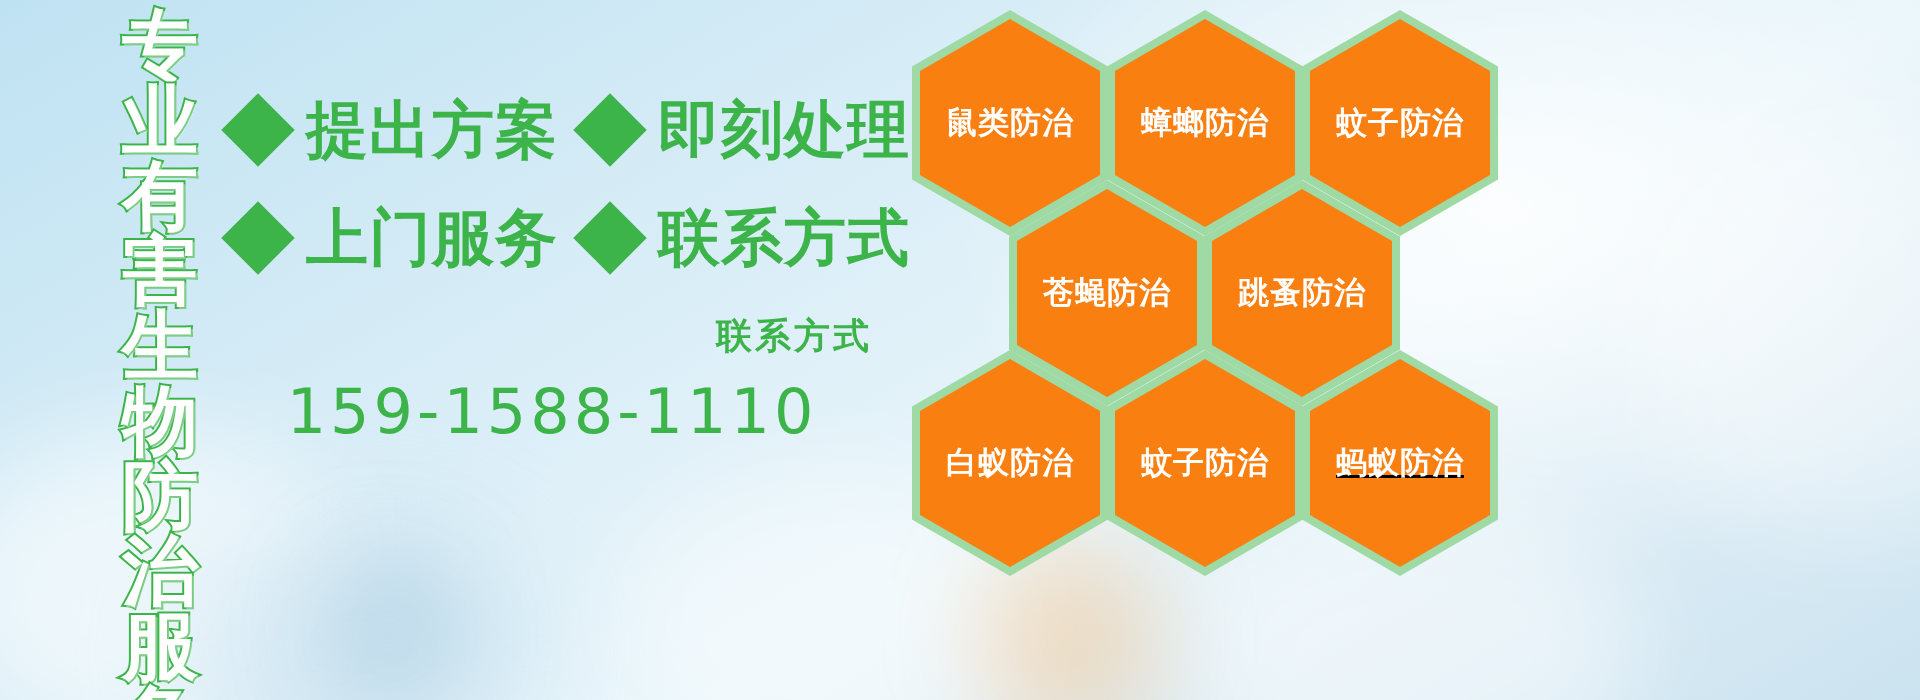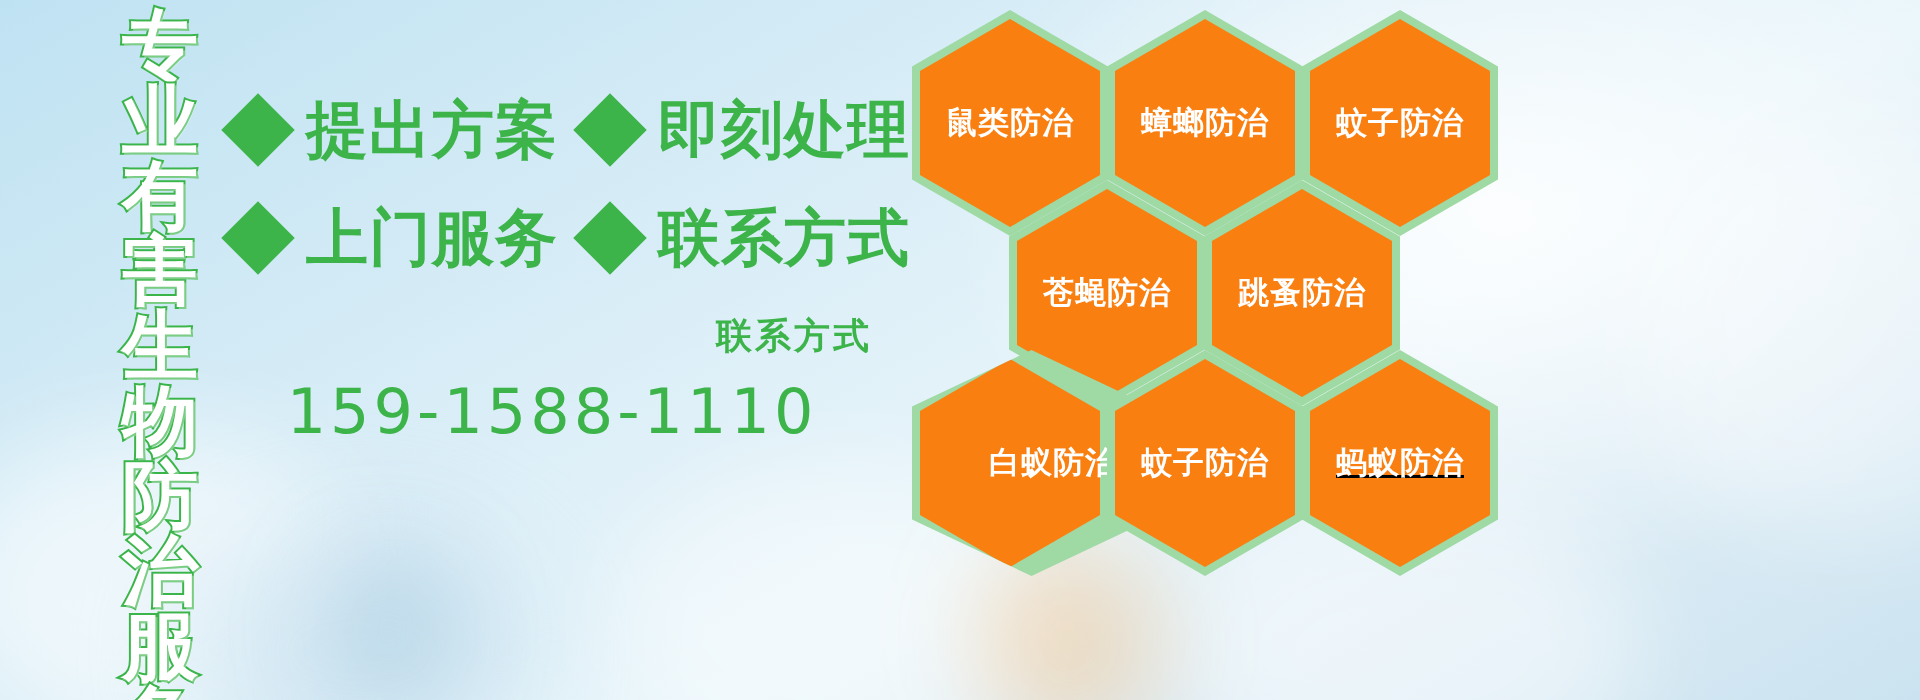--- a/index.html
+++ b/index.html
@@ -228,21 +228,21 @@
 
     <div class="hex" style="left:105px; top:180px;">
       <span class="hex-inner"></span>
       <span class="hex-label">苍蝇防治</span>
     </div>
     <div class="hex" style="left:300px; top:180px;">
       <span class="hex-inner"></span>
       <span class="hex-label">跳蚤防治</span>
     </div>
 
-    <div class="hex" style="left:8px; top:350px;padding-left:43px;">
+    <div class="hex" style="left:8px; top:350px;">
       <span class="hex-inner"></span>
       <span class="hex-label">白蚁防治</span>
     </div>
     <div class="hex" style="left:203px; top:350px;">
       <span class="hex-inner"></span>
       <span class="hex-label">蚊子防治</span>
     </div>
     <div class="hex" style="left:398px; top:350px;text-decoration:underline;">
       <span class="hex-inner"></span>
       <span class="hex-label">蚂蚁防治</span>

